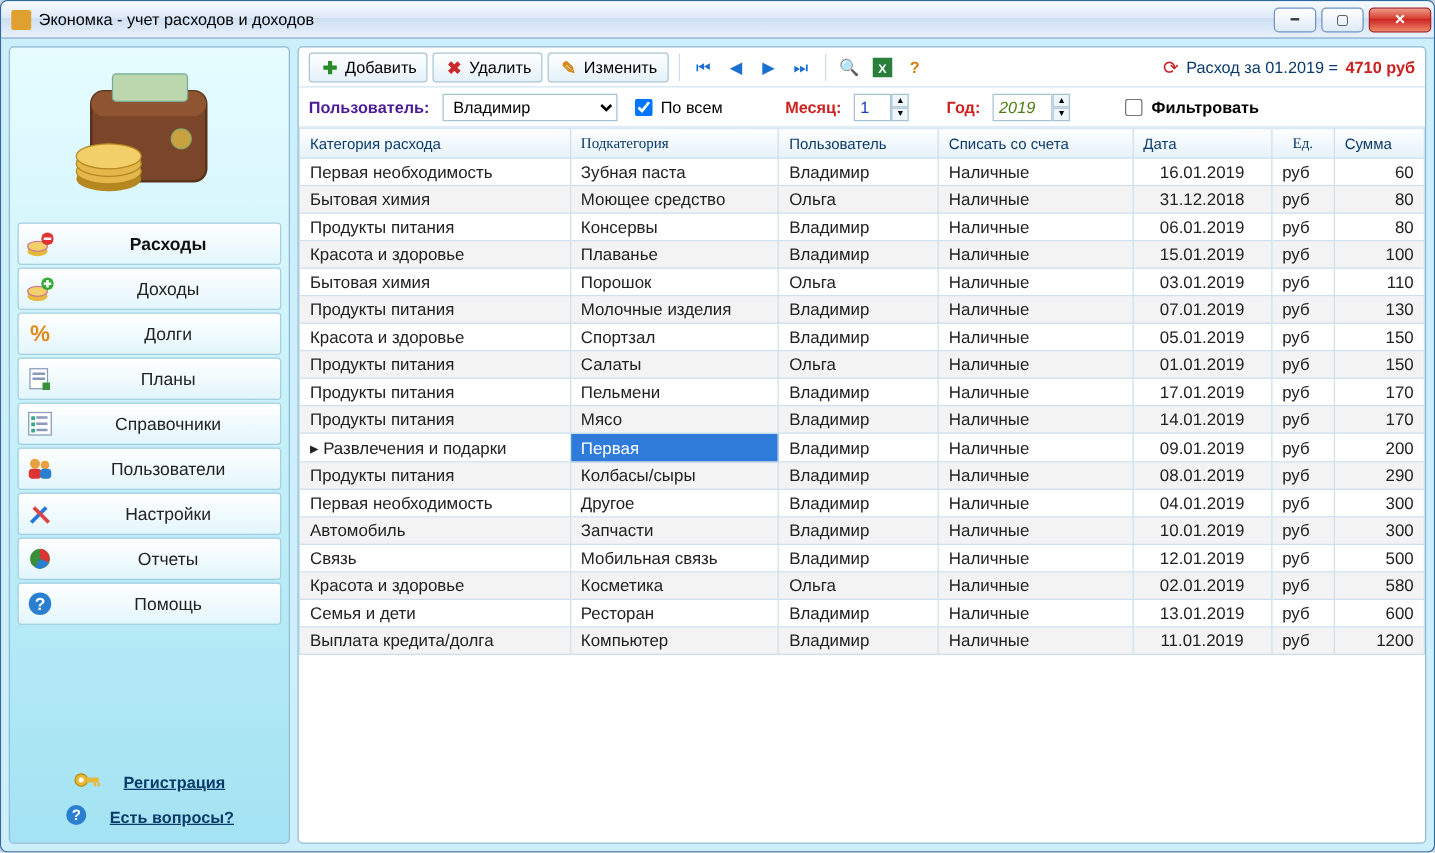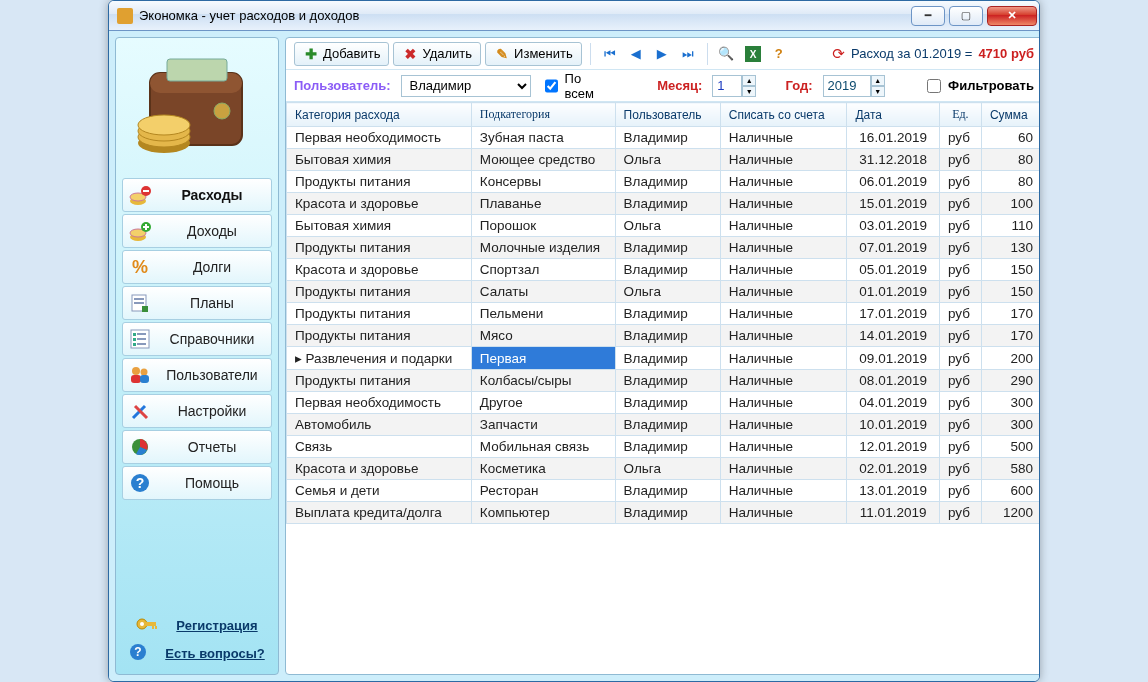--- a/index.html
+++ b/index.html
@@ -1,18 +1,18 @@
 <!DOCTYPE html>
 <html><head>
 <meta charset="utf-8">
 <style>
   * { box-sizing: border-box; font-family: "Segoe UI", Tahoma, sans-serif; }
   body { margin:0; background:#d8e7f5; }
   .window {
-    width:932px; height:682px; margin:0 auto; background:#fff;
+    width:1148px; height:682px; margin:0 auto; background:#fff;
     border:1px solid #2d6aa3; border-radius:6px;
     box-shadow:0 0 10px rgba(0,0,0,.3);
     display:flex; flex-direction:column; overflow:hidden;
   }
   .titlebar {
     height:30px; background:linear-gradient(#f7fbff,#dfeaf7 45%,#cddff3 46%,#e8f1fb);
     border-bottom:1px solid #6d95c6; display:flex; align-items:center; padding:0 2px 0 8px;
   }
   .titlebar .appicon { width:16px; height:16px; background:#e0a030; border-radius:2px; margin-right:6px; }
   .titlebar .title { font-size:13px; color:#000; flex:1; }
@@ -258,41 +258,41 @@
         </div>
         <div class="navbtn" style="color:#d08010;font-weight:bold;">?</div>
         <div class="summary">
           <span style="color:#cc2020;font-size:15px;">⟳</span>
           <span>Расход за 01.2019 =</span>
           <span class="amt">4710 руб</span>
         </div>
       </div>
 
       <div class="filterbar">
-        <span class="lbl" style="color:#8b5cf6;">Пользователь:</span>
+        <span class="lbl" style="color:#4c1d95;">Пользователь:</span>
         <select style="width:140px;">
           <option>Владимир</option>
         </select>
         <label style="display:flex;align-items:center;gap:4px;">
           <input type="checkbox" class="cb" checked="" style="">
           <span>По всем</span>
         </label>
         <span style="width:30px;"></span>
         <span class="lbl" style="color:#c22;">Месяц:</span>
         <div class="spin">
           <input type="text" style="width: 30px; color: rgb(26, 58, 191);" value="1">
           <div class="spincol">
             <div class="spbtn">▲</div>
             <div class="spbtn">▼</div>
           </div>
         </div>
         <span style="width:10px;"></span>
         <span class="lbl" style="color:#c22;">Год:</span>
         <div class="spin">
-          <input type="text" style="width: 48px; color: #0c4a6e;" value="2019">
+          <input type="text" style="width: 48px; color: #4d7c0f; font-style: italic;" value="2019">
           <div class="spincol">
             <div class="spbtn">▲</div>
             <div class="spbtn">▼</div>
           </div>
         </div>
         <span style="width:20px;"></span>
         <label style="display:flex;align-items:center;gap:4px;font-weight:bold;">
           <input type="checkbox" class="cb" style="">
           <span>Фильтровать</span>
         </label>

